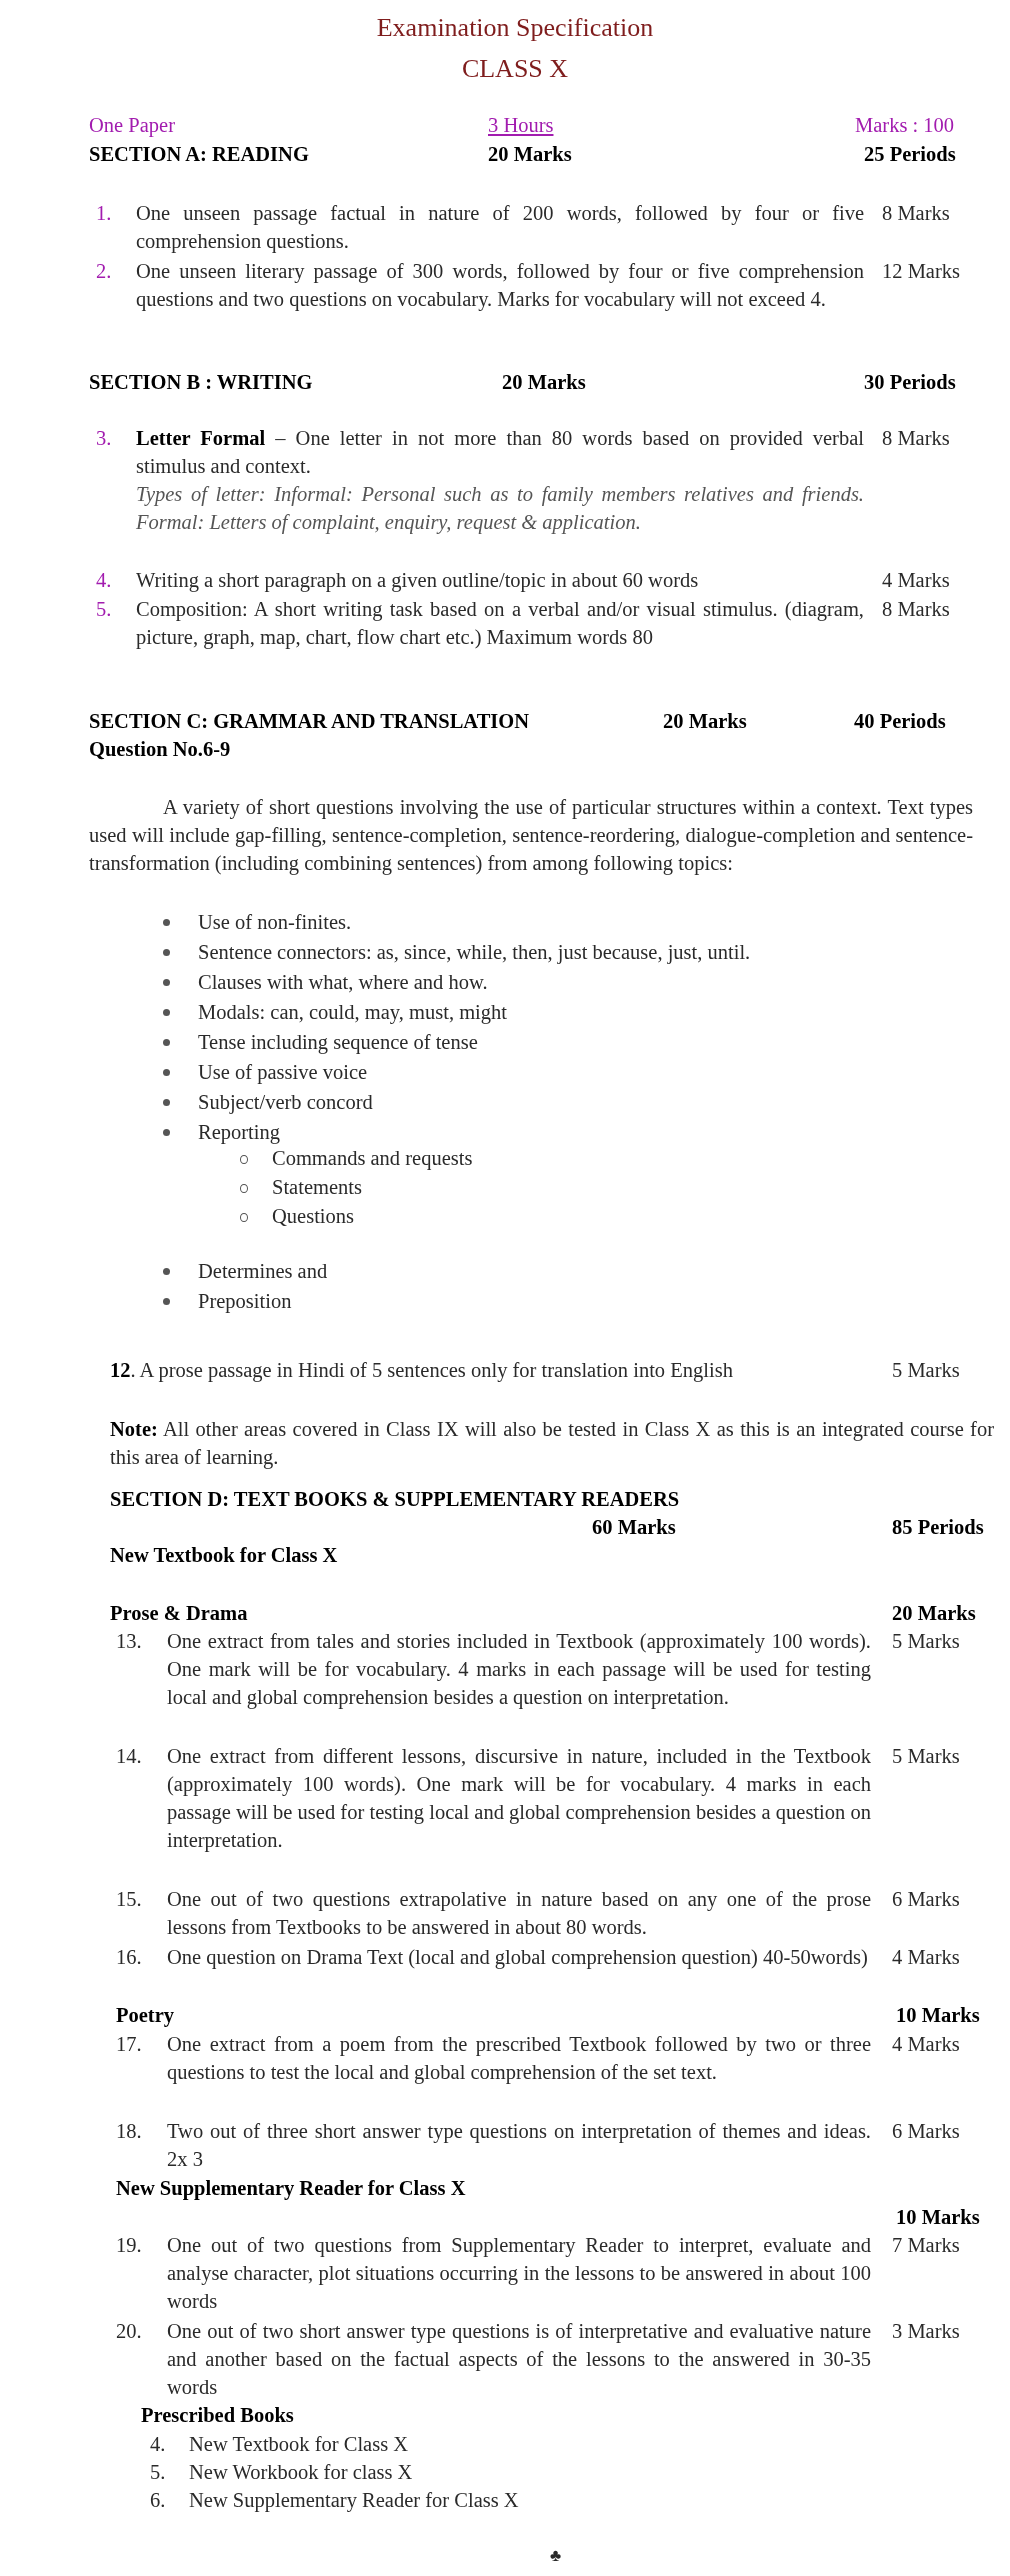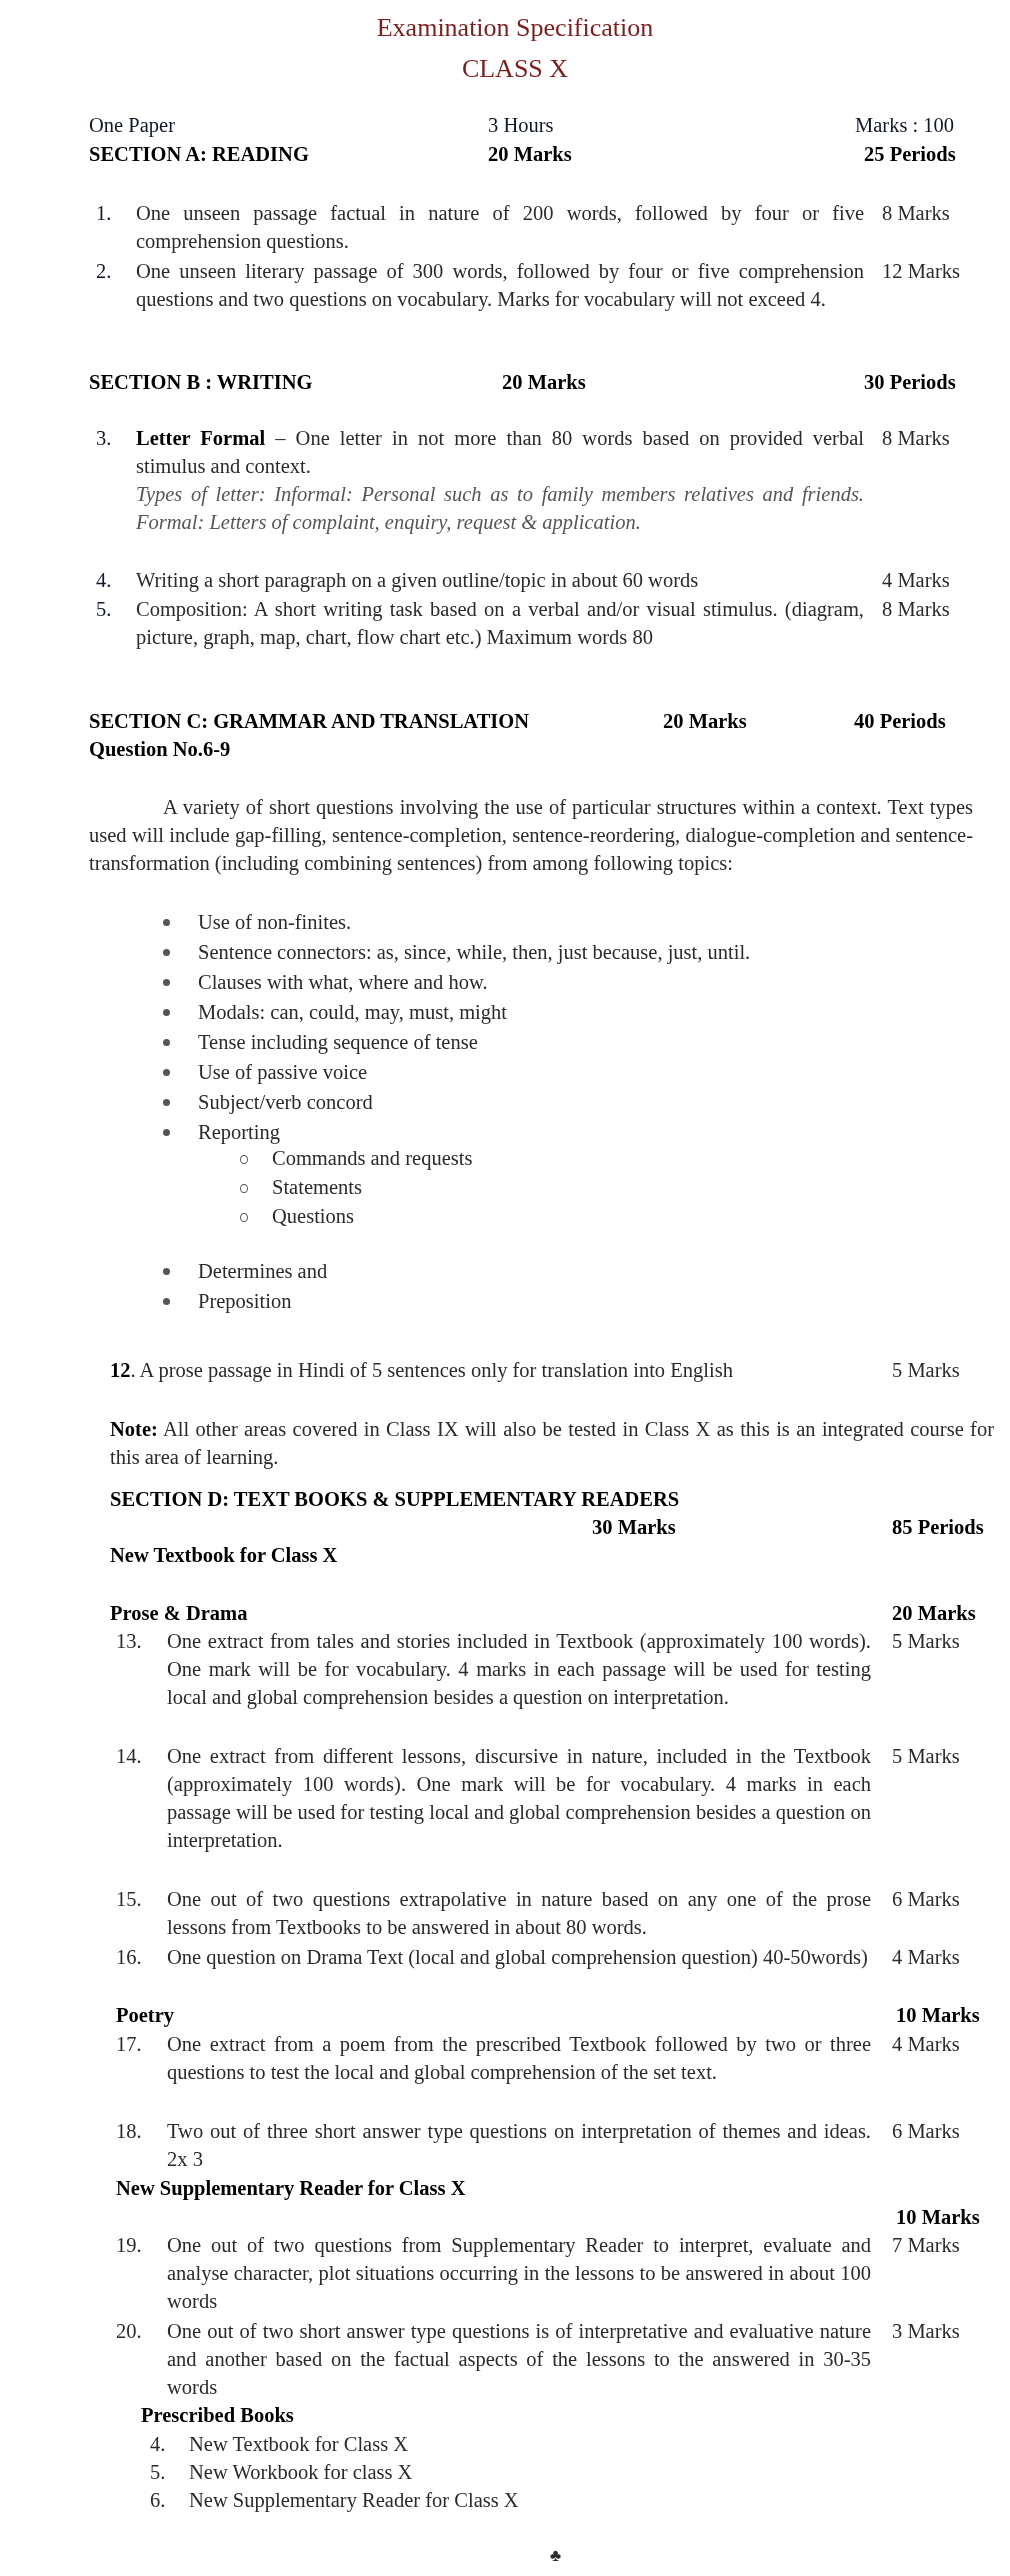--- a/index.html
+++ b/index.html
@@ -6,21 +6,21 @@
   body {
     width: 1010px; height: 2576px; position: relative; overflow: hidden;
     font-family: "Liberation Serif", "DejaVu Serif", serif;
     color: #2a2a2a;
     font-size: 20.5px;
     line-height: 28px;
   }
   .abs { position: absolute; }
   .title { left: 10px; width: 1010px; text-align: center; font-size: 26px; color: #7f1d1d; }
   .bold { font-weight: bold; color: #000000; }
-  .light { color: #0f172a; }
+  .light { color: #a21caf; }
   .italic { font-style: italic; color: #555; }
   .item { position: absolute; display: flex; }
   .num { width: 40px; flex: none; }
   .txt { text-align: justify; }
   .mk { position: absolute; white-space: nowrap; }
   .bullets { position: absolute; left: 163px; margin: 0; padding: 0; list-style: none; }
   .bullets li { position: relative; padding-left: 35px; height: 30px; }
   .bullets li::before { content: ""; position: absolute; left: 0; top: 10.6px; width: 7px; height: 7px; border-radius: 50%; background: #555; }
   .sub { position: absolute; left: 237px; margin: 0; padding: 0; list-style: none; }
   .sub li { position: relative; padding-left: 35px; height: 29px; }
@@ -29,21 +29,21 @@
   .books li { height: 28px; display: flex; }
   .books li span.n { width: 39px; }
 </style>
 </head>
 <body>
 
 <div class="abs title" style="top:14px;">Examination Specification</div>
 <div class="abs title" style="top:55px;">CLASS X</div>
 
 <div class="abs light" style="left:89px; top:111px;">One Paper</div>
-<div class="abs light" style="left:488px; top:111px;">3 Hours</div>
+<div class="abs light" style="left:488px; top:111px;text-decoration:underline;">3 Hours</div>
 <div class="abs light" style="left:855px; top:111px;">Marks : 100</div>
 
 <div>
   <div class="abs bold" style="left:89px; top:140px;">SECTION A: READING</div>
   <div class="abs bold" style="left:488px; top:140px;">20 Marks</div>
   <div class="abs bold" style="left:864px; top:140px;">25 Periods</div>
 
   <div class="item" style="left:96px; top:199px; width:771px;">
     <span class="num light">1.</span>
     <span class="txt" style="width:728px;">One unseen passage factual in nature of 200 words, followed by four or five comprehension questions.</span>
@@ -113,21 +113,21 @@
   </ul>
 
   <div class="abs" style="left:110px; top:1356px;"><span class="bold">12</span><span>. A prose passage in Hindi of 5 sentences only for translation into English</span></div>
   <div class="mk" style="left:892px; top:1356px;">5 Marks</div>
 
   <div class="abs txt" style="left:110px; top:1415px; width:884px;"><span class="bold">Note:</span><span> All other areas covered in Class IX will also be tested in Class X as this is an integrated course for this area of learning.</span></div>
 </div>
 
 <div>
   <div class="abs bold" style="left:110px; top:1485px;">SECTION D: TEXT BOOKS &amp; SUPPLEMENTARY READERS</div>
-  <div class="abs bold" style="left:592px; top:1513px;">30 Marks</div>
+  <div class="abs bold" style="left:592px; top:1513px;">60 Marks</div>
   <div class="abs bold" style="left:892px; top:1513px;">85 Periods</div>
   <div class="abs bold" style="left:110px; top:1541px;">New Textbook for Class X</div>
 
   <div class="abs bold" style="left:110px; top:1599px;">Prose  &amp; Drama</div>
   <div class="abs bold" style="left:892px; top:1599px;">20 Marks</div>
 
   <div class="item" style="left:116px; top:1627px; width:756px;">
     <span class="num" style="width:51px;">13.</span>
     <span class="txt" style="width:704px;">One extract from tales and stories included in Textbook (approximately 100 words). One mark will be for vocabulary. 4 marks in each passage will be used for testing local and global comprehension besides a question on interpretation.</span>
   </div>

